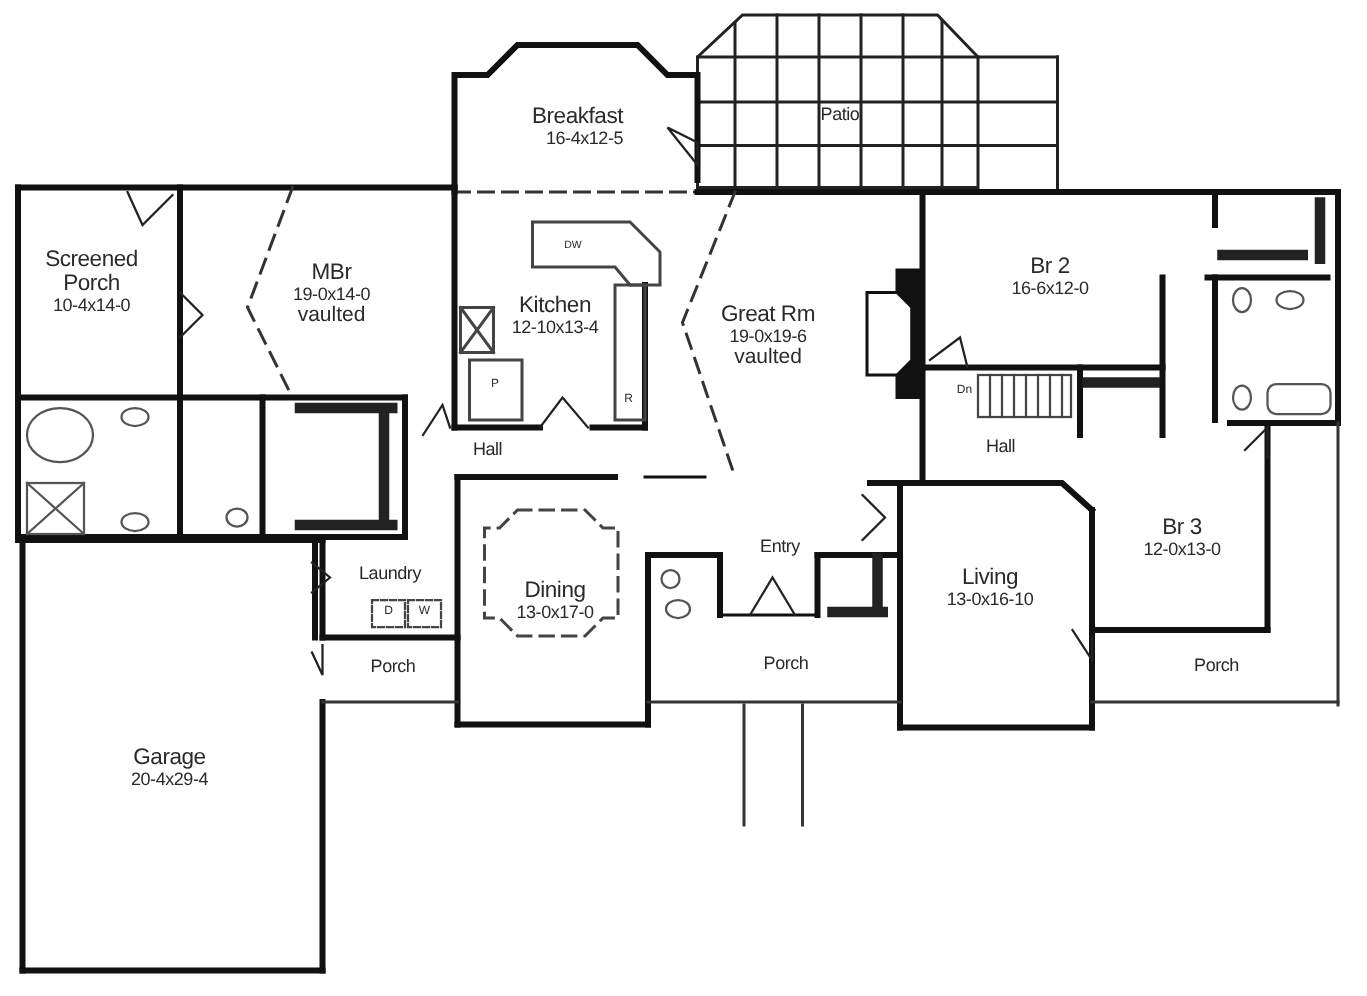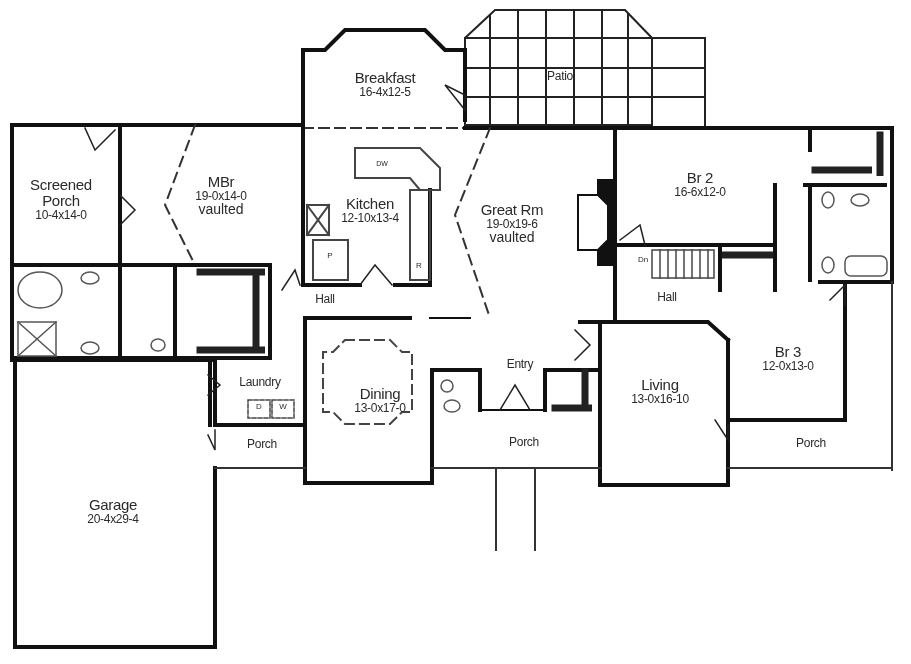--- a/index.html
+++ b/index.html
@@ -187,28 +187,28 @@
       <path d="M500,410 L515,385 L530,410"></path>
       <path d="M830,300 L845,285 L845,305"></path>
       <path d="M620,240 L640,225 L645,245"></path>
       <path d="M208,375 L220,385 L208,395"></path>
       <path d="M282,290 L295,270 L300,285"></path>
       <path d="M575,330 L590,345 L575,360"></path>
     </g>
   </g>
 </svg>
 
-<div class="lbl" style="left:385px;top:70px;">
+<div class="lbl" style="left:385px;top:70px;text-align:right;">
   <span class="n">Breakfast</span>
   <span class="d">16-4x12-5</span>
 </div>
 <div class="lbl" style="left:560px;top:70px;">
   <span class="d">Patio</span>
 </div>
-<div class="lbl" style="left:61px;top:165px;margin-top:12px;">
+<div class="lbl" style="left:61px;top:165px;">
   <span class="n">Screened</span>
   <span class="n">Porch</span>
   <span class="d">10-4x14-0</span>
 </div>
 <div class="lbl" style="left:221px;top:174px;">
   <span class="n">MBr</span>
   <span class="d">19-0x14-0</span>
   <span class="v">vaulted</span>
 </div>
 <div class="lbl" style="left:370px;top:196px;">
@@ -233,21 +233,21 @@
 <div class="lbl" style="left:520px;top:358px;">
   <span class="d sm">Entry</span>
 </div>
 <div class="lbl" style="left:788px;top:344px;">
   <span class="n">Br 3</span>
   <span class="d">12-0x13-0</span>
 </div>
 <div class="lbl" style="left:260px;top:376px;">
   <span class="d sm">Laundry</span>
 </div>
-<div class="lbl" style="left:380px;top:386px;">
+<div class="lbl" style="left:370px;top:386px;">
   <span class="n">Dining</span>
   <span class="d">13-0x17-0</span>
 </div>
 <div class="lbl" style="left:660px;top:377px;">
   <span class="n">Living</span>
   <span class="d">13-0x16-10</span>
 </div>
 <div class="lbl" style="left:262px;top:438px;">
   <span class="d sm">Porch</span>
 </div>

